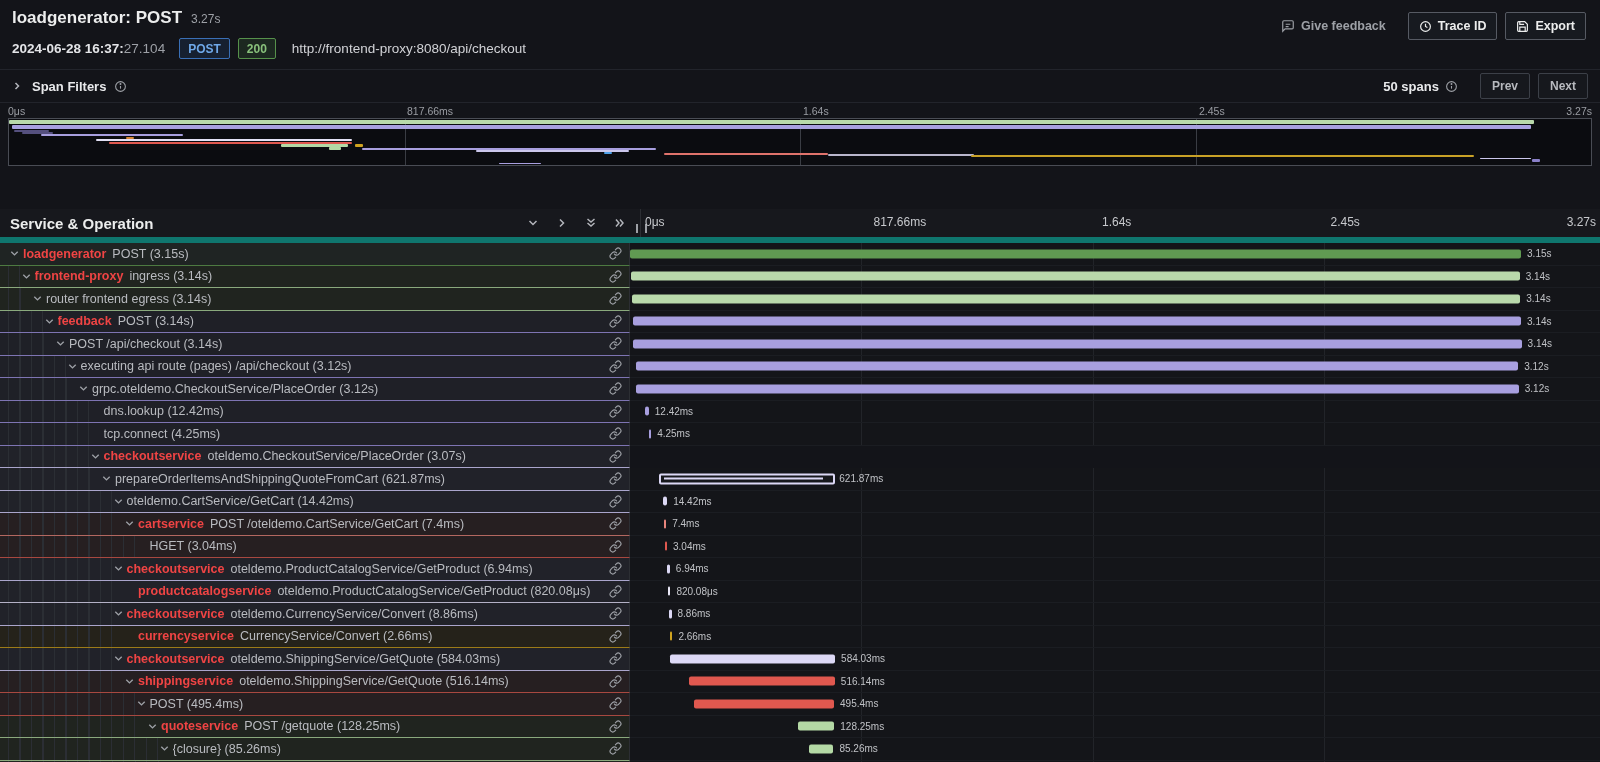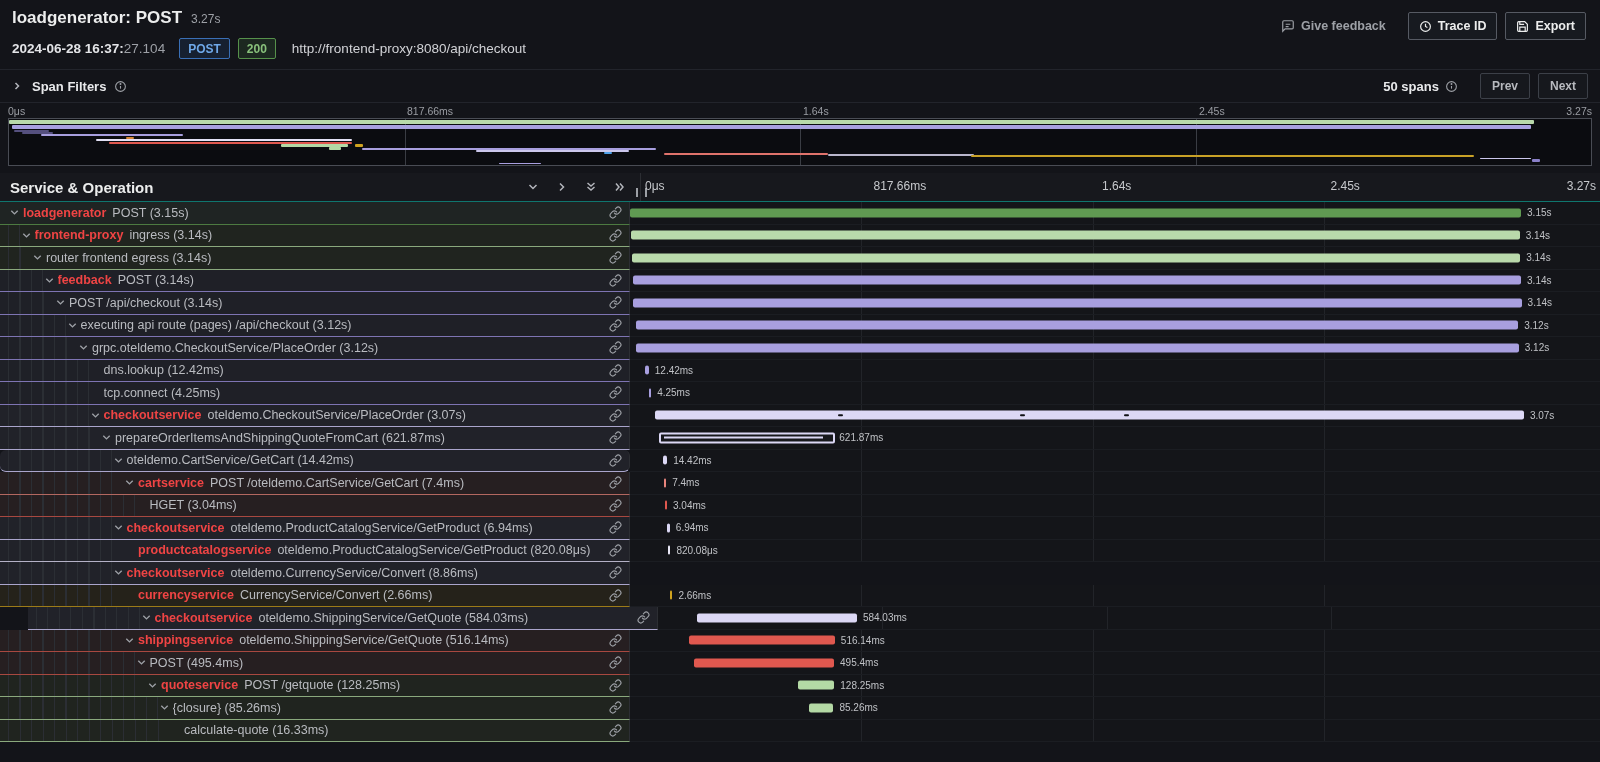--- a/index.html
+++ b/index.html
@@ -39,21 +39,21 @@
   
   .minimap{flex:none;height:64px;padding:2px 8px 4px;position:relative;}
   .mm-ruler{position:relative;height:13px;}
   .mm-tick{position:absolute;top:0;font-size:10.5px;color:#9a9da3;white-space:nowrap;}
   .mm-body{position:relative;height:46px;background:#0b0c10;border:1px solid #494c54;}
   .mm-grid{position:absolute;top:0;bottom:0;width:1px;background:#3a3d44;}
   .mm-seg{position:absolute;border-radius:1px;}
 
   
   .grid{flex:1;display:flex;flex-direction:column;min-height:0;}
-  .grid-header{flex:none;height:28px;display:flex;background:#17181d;border-bottom:1px solid #0f766e;}
+  .grid-header{flex:none;height:28px;display:flex;background:#17181d;border-bottom:6px solid #0f766e;margin-top:36px;}
   .name-header{width:630px;flex:none;display:flex;align-items:center;padding-left:10px;border-right:1px solid #2c2e33;}
   .name-header-title{font-size:15px;font-weight:700;color:#eceded;}
   .hdr-icons{margin-left:auto;display:flex;align-items:center;gap:17px;padding-right:14px;color:#b3b5bb;}
   .hdr-icons span{cursor:pointer;display:flex;}
   .tl-header{flex:1;position:relative;}
   .tl-tick{position:absolute;top:6px;font-size:12px;color:#c7c9cd;white-space:nowrap;}
   .col-handle{position:absolute;left:-5px;top:15px;width:7px;height:9px;
       border-left:2px solid #9da0a6;border-right:2px solid #9da0a6;cursor:col-resize;}
 
   .rows{flex:1;overflow:hidden;}
@@ -460,31 +460,20 @@
               </svg>
             </span>
             <span class="row-text"><b>checkoutservice</b>oteldemo.CheckoutService/PlaceOrder (3.07s)</span>
             <span class="row-link">
               <svg width="13" height="13" viewBox="0 0 24 24" fill="none" stroke="#9da0a6" stroke-width="2.1" stroke-linecap="round">
                 <path d="M10 13a5 5 0 0 0 7.54.54l3-3a5 5 0 0 0-7.07-7.07l-1.72 1.71"></path>
                 <path d="M14 11a5 5 0 0 0-7.54-.54l-3 3a5 5 0 0 0 7.07 7.07l1.71-1.71"></path>
               </svg>
             </span>
           </div>
-          <div class="tl-cell">
-            <div class="tl-grid" style="left: calc(25% - 11.25px);"></div>
-            <div class="tl-grid" style="left: calc(50% - 22.5px);"></div>
-            <div class="tl-grid" style="left: calc(75% - 33.75px);"></div>
-            <div class="bar" style="left: calc(2.75229% - 1.23853px); width: max(2.5px, 93.8838% - 42.2477px); background: rgb(220, 216, 245);">
-              <div class="notch" style="left: 21%;"></div>
-              <div class="notch" style="left: 42%;"></div>
-              <div class="notch" style="left: 54%;"></div>
-              <span class="bar-label">3.07s</span>
-            </div>
-          </div>
         </div>
         <div class="row">
           <div class="name-cell" style="background: rgb(33, 34, 41); border-bottom-color: rgb(170, 165, 204);">
             <div class="guides" style="width: 92px;"></div>
             <span class="row-chev">
               <svg width="11" height="11" viewBox="0 0 12 12">
                 <path d="M2.5 4 L6 7.5 L9.5 4" fill="none" stroke="#9da0a6" stroke-width="1.5"></path>
               </svg>
             </span>
             <span class="row-text">prepareOrderItemsAndShippingQuoteFromCart (621.87ms)</span>
@@ -499,21 +488,21 @@
             <div class="tl-grid" style="left: calc(25% - 11.25px);"></div>
             <div class="tl-grid" style="left: calc(50% - 22.5px);"></div>
             <div class="tl-grid" style="left: calc(75% - 33.75px);"></div>
             <div class="bar striped" style="left: calc(3.18043% - 1.43119px); width: max(2.5px, 19.0174% - 8.55784px); border-color: rgb(220, 216, 245);">
               <div class="stripe" style="background: rgb(220, 216, 245);"></div>
               <span class="bar-label">621.87ms</span>
             </div>
           </div>
         </div>
         <div class="row">
-          <div class="name-cell" style="background: rgb(33, 34, 41); border-bottom-color: rgb(170, 165, 204); border-radius: 6px;">
+          <div class="name-cell" style="background: rgb(33, 34, 41); border-bottom-color: rgb(170, 165, 204);">
             <div class="guides" style="width: 103.5px;"></div>
             <span class="row-chev">
               <svg width="11" height="11" viewBox="0 0 12 12">
                 <path d="M2.5 4 L6 7.5 L9.5 4" fill="none" stroke="#9da0a6" stroke-width="1.5"></path>
               </svg>
             </span>
             <span class="row-text">oteldemo.CartService/GetCart (14.42ms)</span>
             <span class="row-link">
               <svg width="13" height="13" viewBox="0 0 24 24" fill="none" stroke="#9da0a6" stroke-width="2.1" stroke-linecap="round">
                 <path d="M10 13a5 5 0 0 0 7.54.54l3-3a5 5 0 0 0-7.07-7.07l-1.72 1.71"></path>
@@ -639,20 +628,28 @@
               </svg>
             </span>
             <span class="row-text"><b>checkoutservice</b>oteldemo.CurrencyService/Convert (8.86ms)</span>
             <span class="row-link">
               <svg width="13" height="13" viewBox="0 0 24 24" fill="none" stroke="#9da0a6" stroke-width="2.1" stroke-linecap="round">
                 <path d="M10 13a5 5 0 0 0 7.54.54l3-3a5 5 0 0 0-7.07-7.07l-1.72 1.71"></path>
                 <path d="M14 11a5 5 0 0 0-7.54-.54l-3 3a5 5 0 0 0 7.07 7.07l1.71-1.71"></path>
               </svg>
             </span>
           </div>
+          <div class="tl-cell">
+            <div class="tl-grid" style="left: calc(25% - 11.25px);"></div>
+            <div class="tl-grid" style="left: calc(50% - 22.5px);"></div>
+            <div class="tl-grid" style="left: calc(75% - 33.75px);"></div>
+            <div class="bar" style="left: calc(4.22018% - 1.89908px); width: max(2.5px, 0.270948% - 0.121927px); background: rgb(220, 216, 245);">
+              <span class="bar-label">8.86ms</span>
+            </div>
+          </div>
         </div>
         <div class="row">
           <div class="name-cell" style="background: rgb(37, 34, 26); border-bottom-color: rgb(156, 123, 24);">
             <div class="guides" style="width: 115px;"></div>
             <span class="row-chev" style="visibility: hidden;">
               <svg width="11" height="11" viewBox="0 0 12 12">
                 <path d="M2.5 4 L6 7.5 L9.5 4" fill="none" stroke="#9da0a6" stroke-width="1.5"></path>
               </svg>
             </span>
             <span class="row-text"><b>currencyservice</b>CurrencyService/Convert (2.66ms)</span>
@@ -666,21 +663,21 @@
           <div class="tl-cell">
             <div class="tl-grid" style="left: calc(25% - 11.25px);"></div>
             <div class="tl-grid" style="left: calc(50% - 22.5px);"></div>
             <div class="tl-grid" style="left: calc(75% - 33.75px);"></div>
             <div class="bar" style="left: calc(4.31193% - 1.94037px); width: max(2.5px, 0.0813456% - 0.0366055px); background: rgb(208, 163, 31);">
               <span class="bar-label">2.66ms</span>
             </div>
           </div>
         </div>
         <div class="row">
-          <div class="name-cell" style="background: rgb(33, 34, 41); border-bottom-color: rgb(170, 165, 204); margin-left: 28px;">
+          <div class="name-cell" style="background: rgb(33, 34, 41); border-bottom-color: rgb(170, 165, 204);">
             <div class="guides" style="width: 103.5px;"></div>
             <span class="row-chev">
               <svg width="11" height="11" viewBox="0 0 12 12">
                 <path d="M2.5 4 L6 7.5 L9.5 4" fill="none" stroke="#9da0a6" stroke-width="1.5"></path>
               </svg>
             </span>
             <span class="row-text"><b>checkoutservice</b>oteldemo.ShippingService/GetQuote (584.03ms)</span>
             <span class="row-link">
               <svg width="13" height="13" viewBox="0 0 24 24" fill="none" stroke="#9da0a6" stroke-width="2.1" stroke-linecap="round">
                 <path d="M10 13a5 5 0 0 0 7.54.54l3-3a5 5 0 0 0-7.07-7.07l-1.72 1.71"></path>

